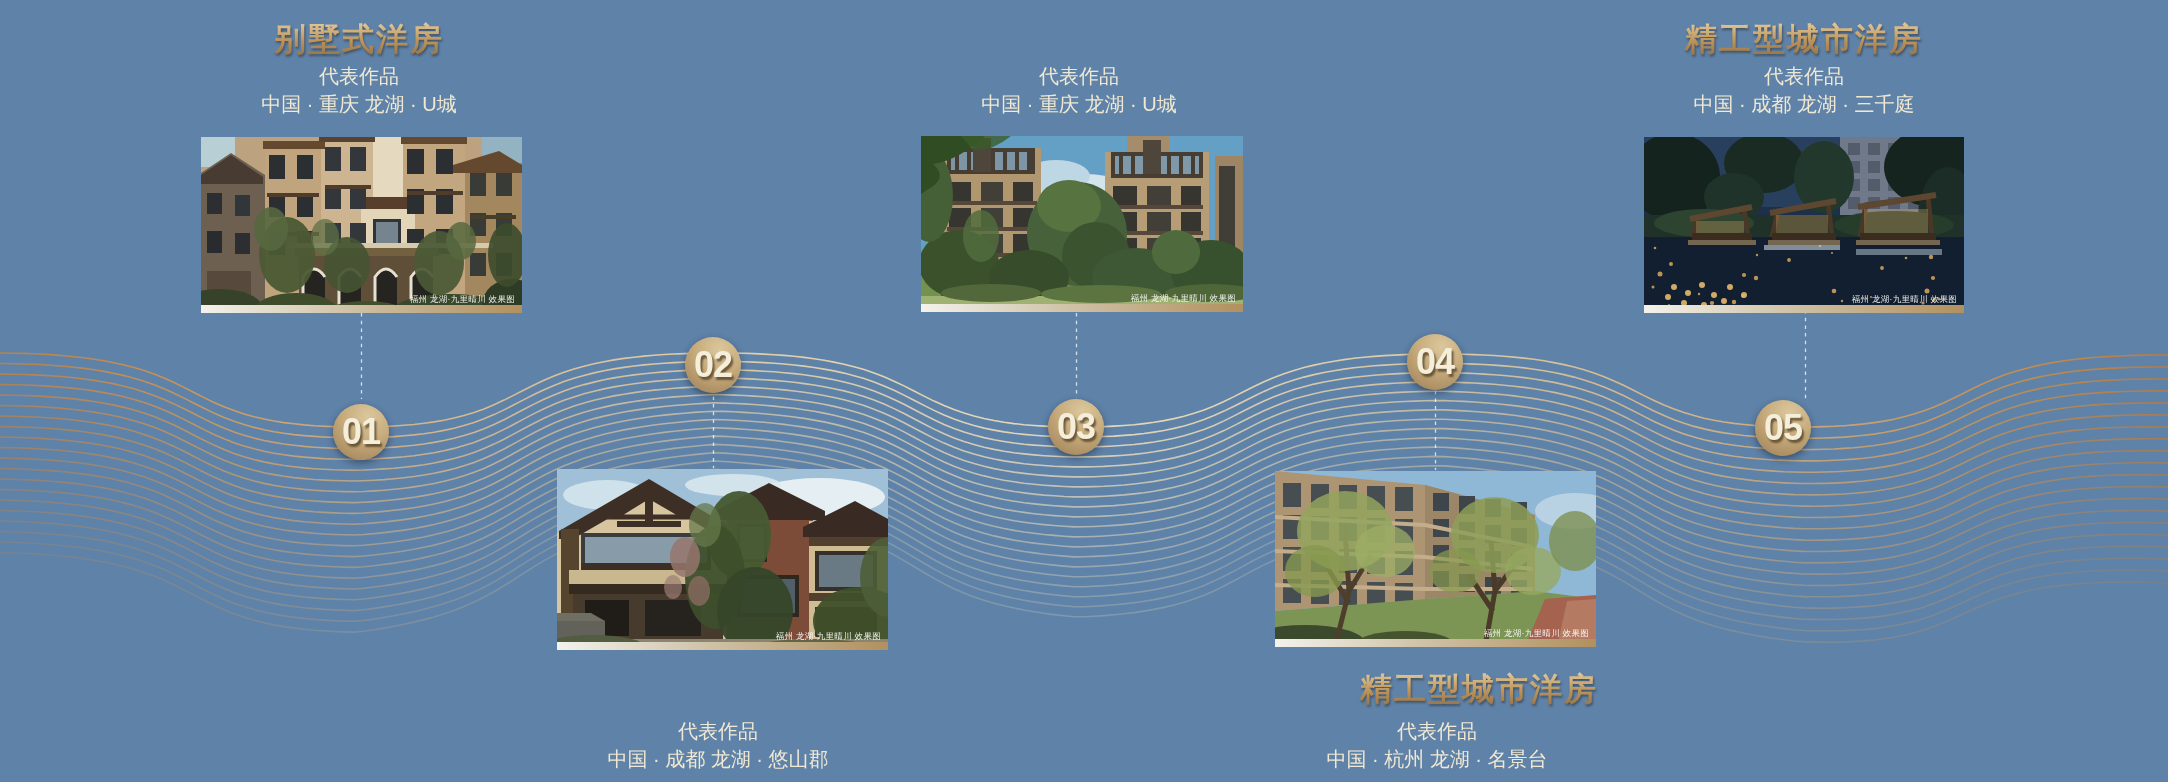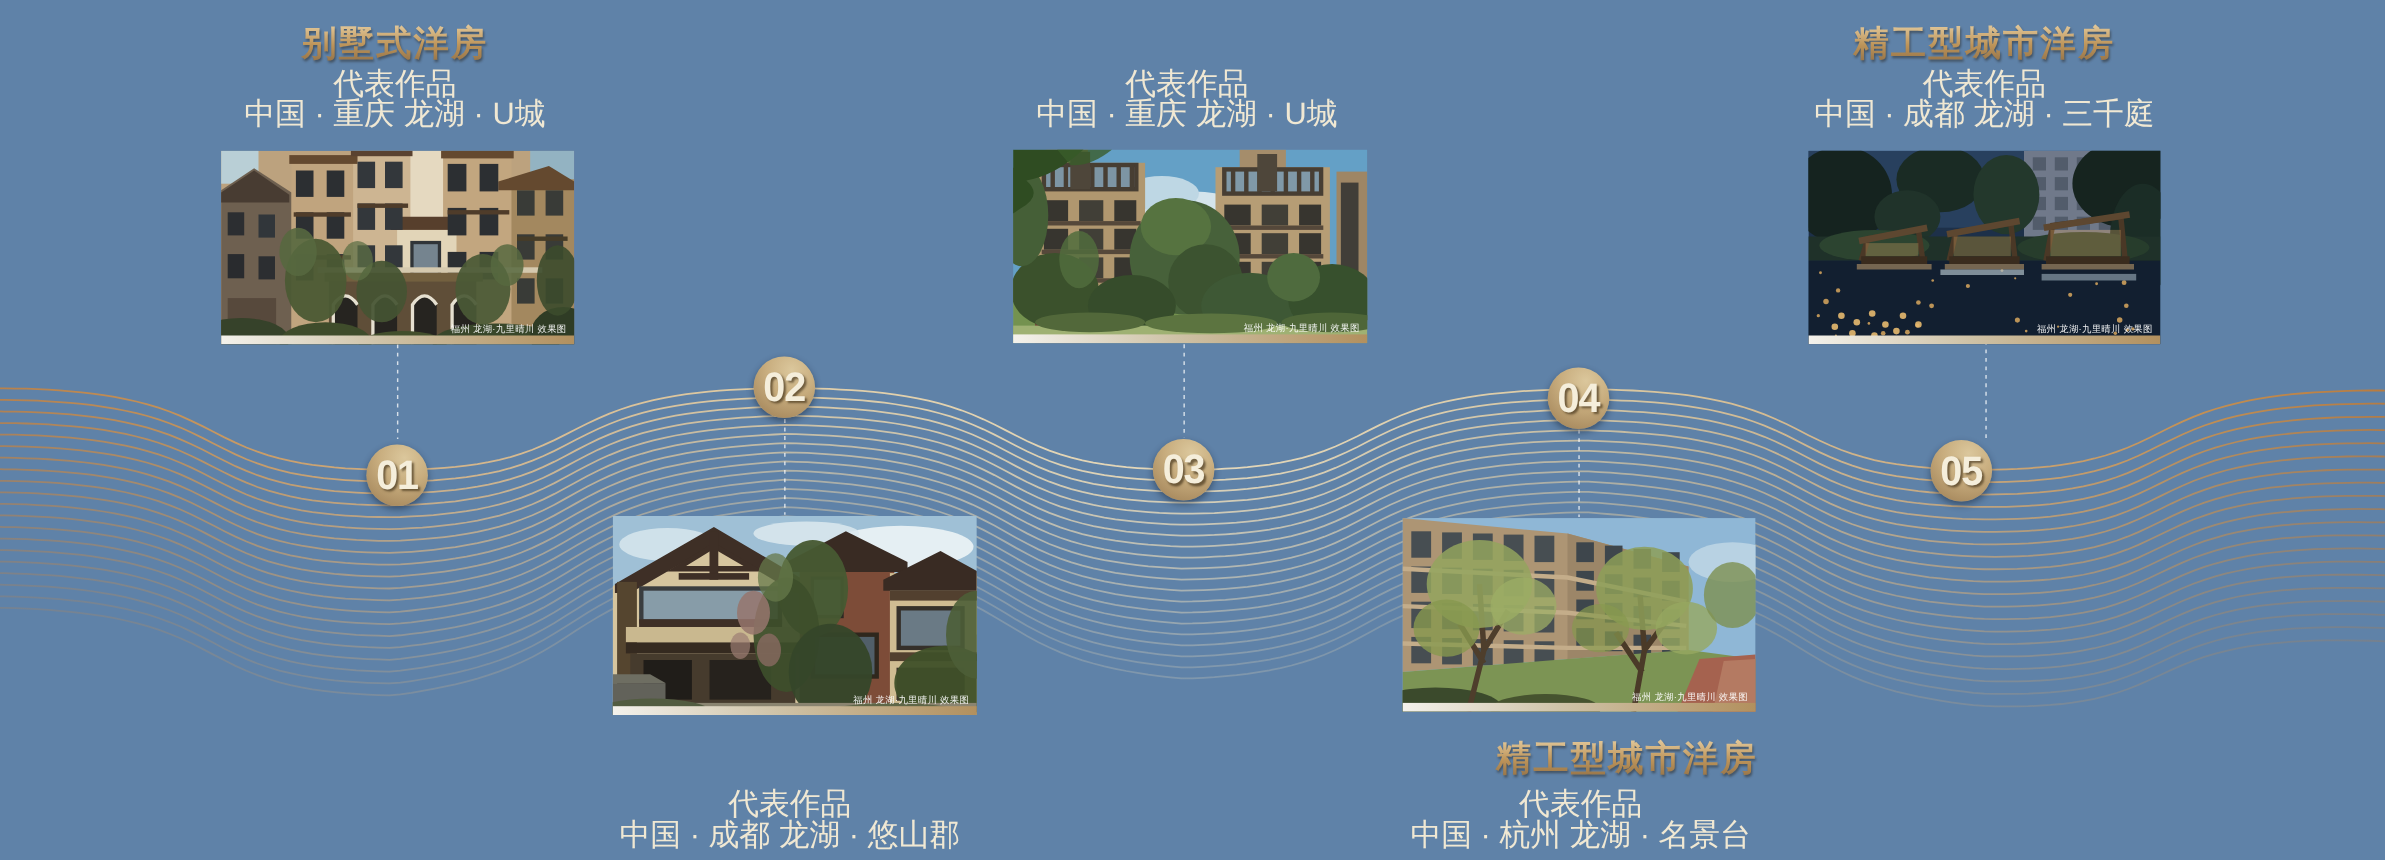--- a/index.html
+++ b/index.html
@@ -7,21 +7,21 @@
          background:#5f82a8; font-family:"Liberation Sans", sans-serif; }
   .stage { position:relative; width:2168px; height:782px; }
   svg.waves { position:absolute; left:0; top:0; }
   svg.ph { position:absolute; }
   .ttl { position:absolute; width:600px; text-align:center;
           font-size:32px; font-weight:bold; letter-spacing:2px;
           background:linear-gradient(180deg,#e4cb9e 8%,#bd9459 52%,#8d6d46 94%);
           -webkit-background-clip:text; background-clip:text; color:transparent;
           filter:drop-shadow(1px 2px 1px rgba(30,25,15,0.45)); }
   .sub { position:absolute; width:600px; text-align:center;
-          font-size:28px; letter-spacing:0; line-height:28px; color:#f0e8d3; }
+          font-size:20px; letter-spacing:0; line-height:28px; color:#f0e8d3; }
   .circ { position:absolute; width:56px; height:56px; border-radius:50%;
            background:radial-gradient(circle at 62% 22%, #dbc79c 0%, #c8ad7e 42%, #9b7c52 100%);
            box-shadow:0 3px 7px rgba(10,20,35,0.45);
            display:flex; align-items:center; justify-content:center; }
   .circ span { font-size:36px; font-weight:bold; letter-spacing:-1px;
                 color:#f5eedb; transform:scaleY(1.04);
                 text-shadow:2px 2px 2px rgba(60,45,22,0.65); }
 </style>
 </head>
 <body>
@@ -437,21 +437,21 @@
 <div class="sub" style="left:59px;top:62px">代表作品<br>中国 · 重庆 龙湖 · U城</div>
 <div class="sub" style="left:418px;top:717px">代表作品<br>中国 · 成都 龙湖 · 悠山郡</div>
 <div class="sub" style="left:779px;top:62px">代表作品<br>中国 · 重庆 龙湖 · U城</div>
 <div class="ttl" style="left:1179px;top:668px">精工型城市洋房</div>
 <div class="sub" style="left:1137px;top:717px">代表作品<br>中国 · 杭州 龙湖 · 名景台</div>
 <div class="ttl" style="left:1504px;top:18px">精工型城市洋房</div>
 <div class="sub" style="left:1504px;top:62px">代表作品<br>中国 · 成都 龙湖 · 三千庭</div>
 <div class="circ" style="left:333px;top:404px">
       <span>01</span>
     </div>
-<div class="circ" style="left:685px;top:324px">
+<div class="circ" style="left:685px;top:337px">
       <span>02</span>
     </div>
 <div class="circ" style="left:1048px;top:399px">
       <span>03</span>
     </div>
 <div class="circ" style="left:1407px;top:334px">
       <span>04</span>
     </div>
 <div class="circ" style="left:1755px;top:400px">
       <span>05</span>

